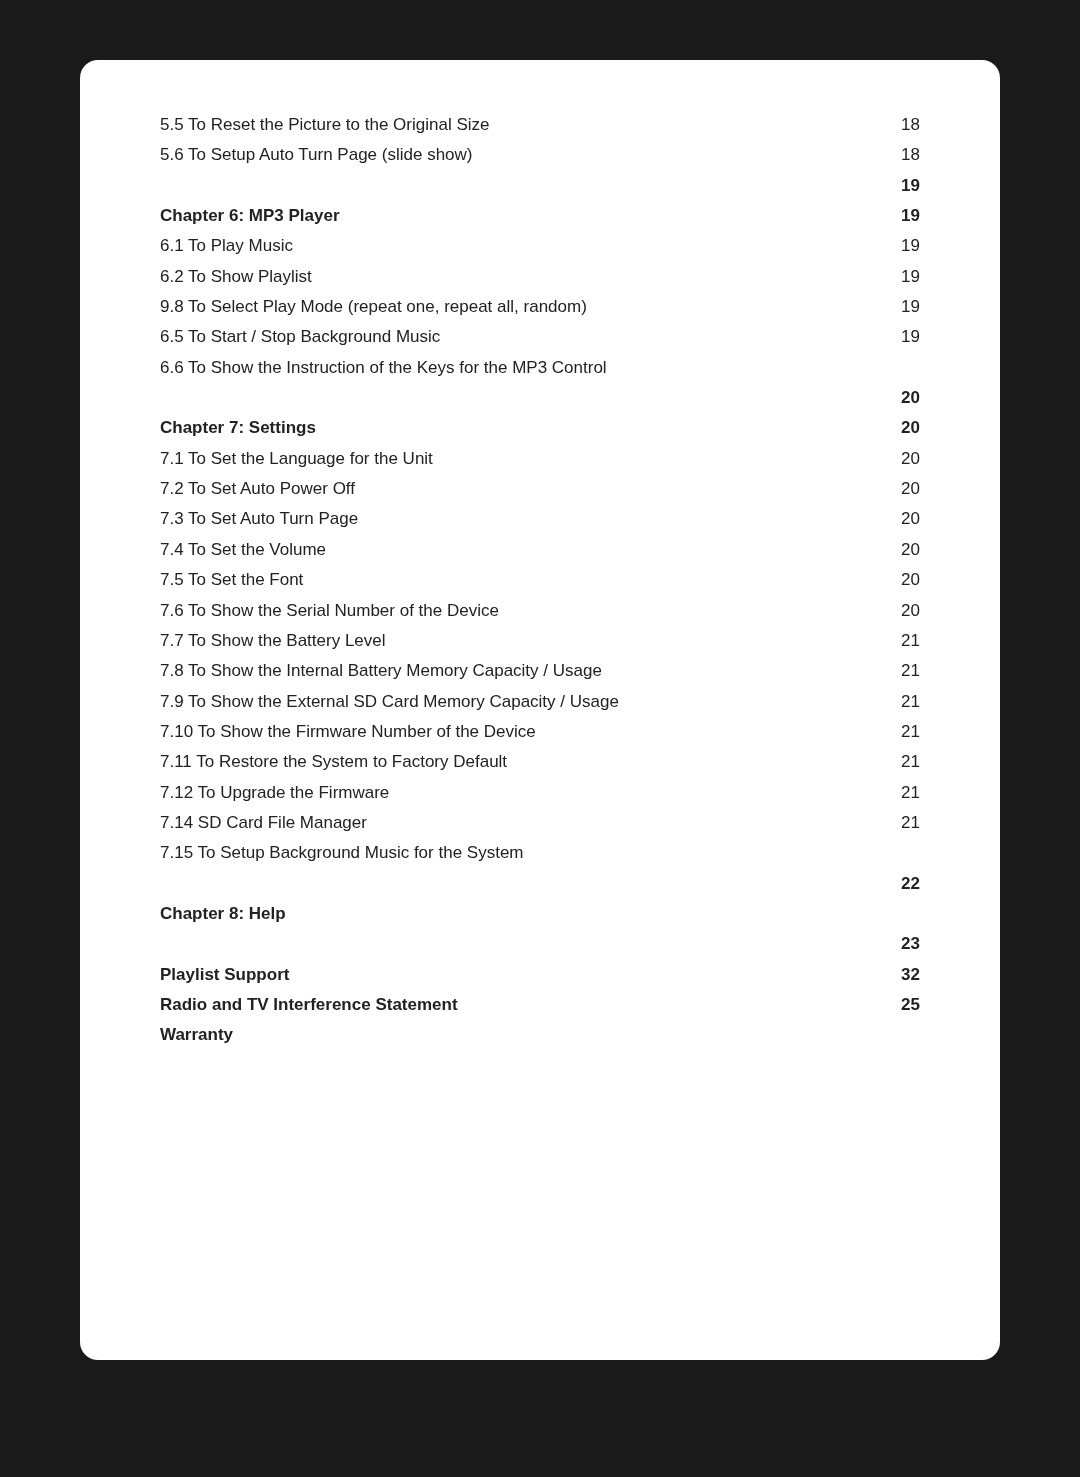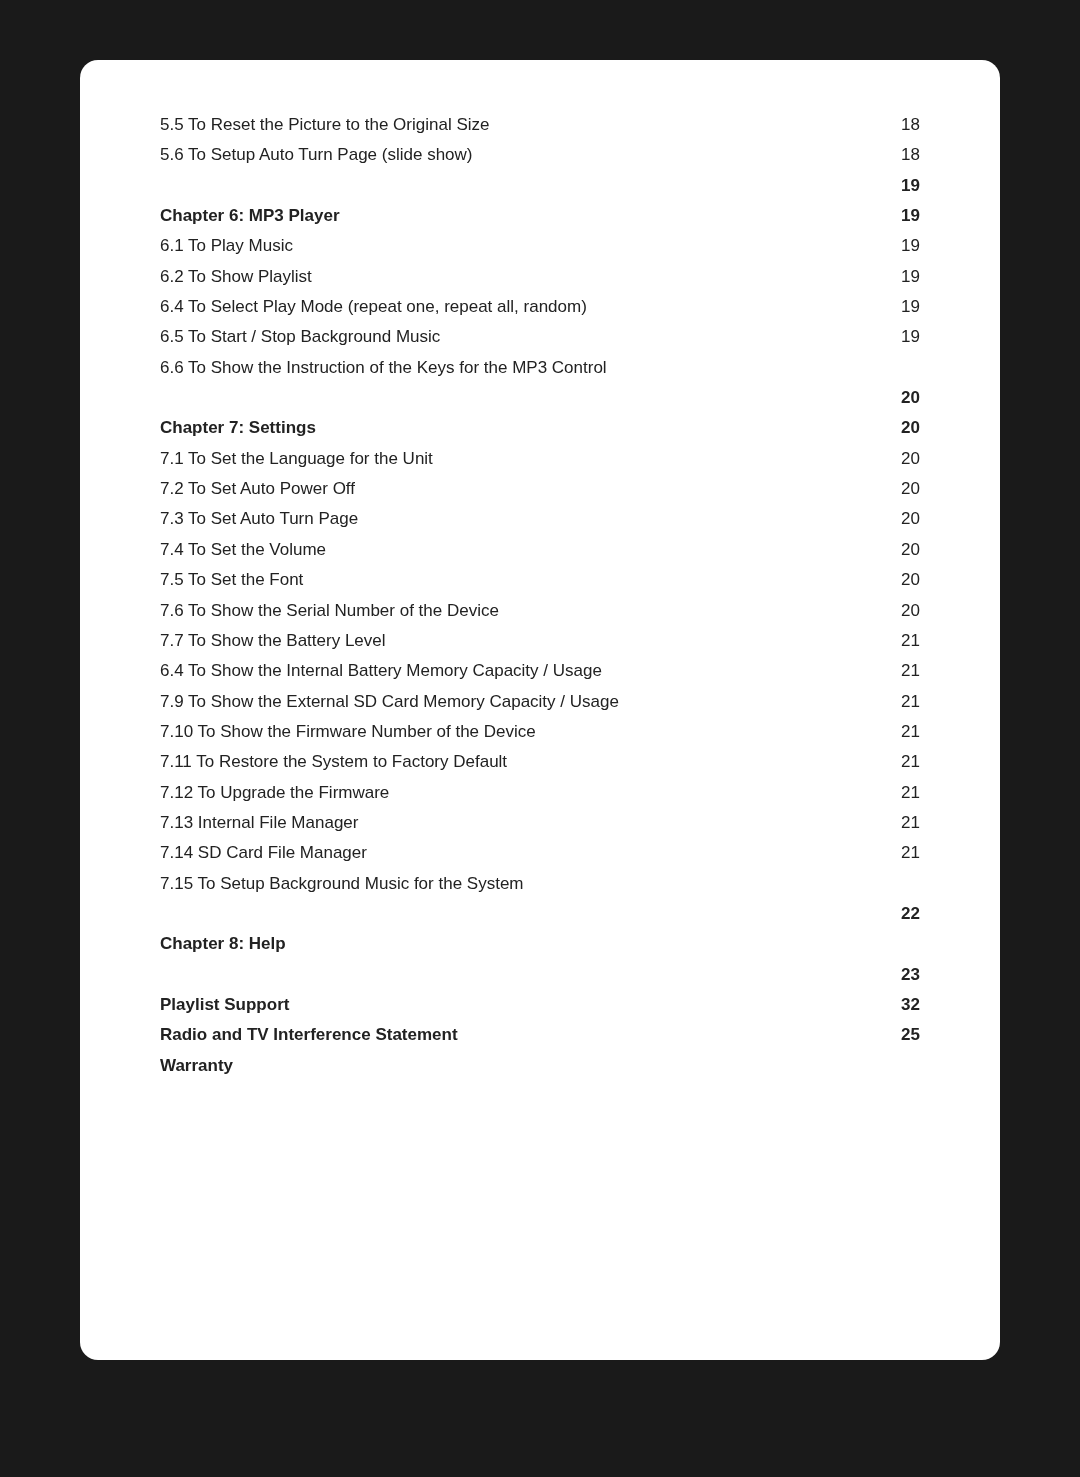--- a/index.html
+++ b/index.html
@@ -100,21 +100,21 @@
           </tr>
           <tr>
             <td class="entry-text indent">6.1 To Play Music</td>
             <td class="entry-page">19</td>
           </tr>
           <tr>
             <td class="entry-text indent">6.2 To Show Playlist</td>
             <td class="entry-page">19</td>
           </tr>
           <tr>
-            <td class="entry-text indent">6.4 To Select Play Mode (repeat one, repeat all, random)</td>
+            <td class="entry-text indent">9.8 To Select Play Mode (repeat one, repeat all, random)</td>
             <td class="entry-page">19</td>
           </tr>
           <tr>
             <td class="entry-text indent">6.5 To Start / Stop Background Music</td>
             <td class="entry-page">19</td>
           </tr>
           <tr>
             <td class="entry-text indent">6.6 To Show the Instruction of the Keys for the MP3 Control</td>
             <td class="entry-page"></td>
           </tr>
@@ -148,41 +148,37 @@
           </tr>
           <tr>
             <td class="entry-text indent">7.6 To Show the Serial Number of the Device</td>
             <td class="entry-page">20</td>
           </tr>
           <tr>
             <td class="entry-text indent">7.7 To Show the Battery Level</td>
             <td class="entry-page">21</td>
           </tr>
           <tr>
-            <td class="entry-text indent">6.4 To Show the Internal Battery Memory Capacity / Usage</td>
+            <td class="entry-text indent">7.8 To Show the Internal Battery Memory Capacity / Usage</td>
             <td class="entry-page">21</td>
           </tr>
           <tr>
             <td class="entry-text indent">7.9 To Show the External SD Card Memory Capacity / Usage</td>
             <td class="entry-page">21</td>
           </tr>
           <tr>
             <td class="entry-text indent">7.10 To Show the Firmware Number of the Device</td>
             <td class="entry-page">21</td>
           </tr>
           <tr>
             <td class="entry-text indent">7.11 To Restore the System to Factory Default</td>
             <td class="entry-page">21</td>
           </tr>
           <tr>
             <td class="entry-text indent">7.12 To Upgrade the Firmware</td>
-            <td class="entry-page">21</td>
-          </tr>
-          <tr>
-            <td class="entry-text indent">7.13 Internal File Manager</td>
             <td class="entry-page">21</td>
           </tr>
           <tr>
             <td class="entry-text indent">7.14 SD Card File Manager</td>
             <td class="entry-page">21</td>
           </tr>
           <tr>
             <td class="entry-text indent">7.15 To Setup Background Music for the System</td>
             <td class="entry-page"></td>
           </tr>

